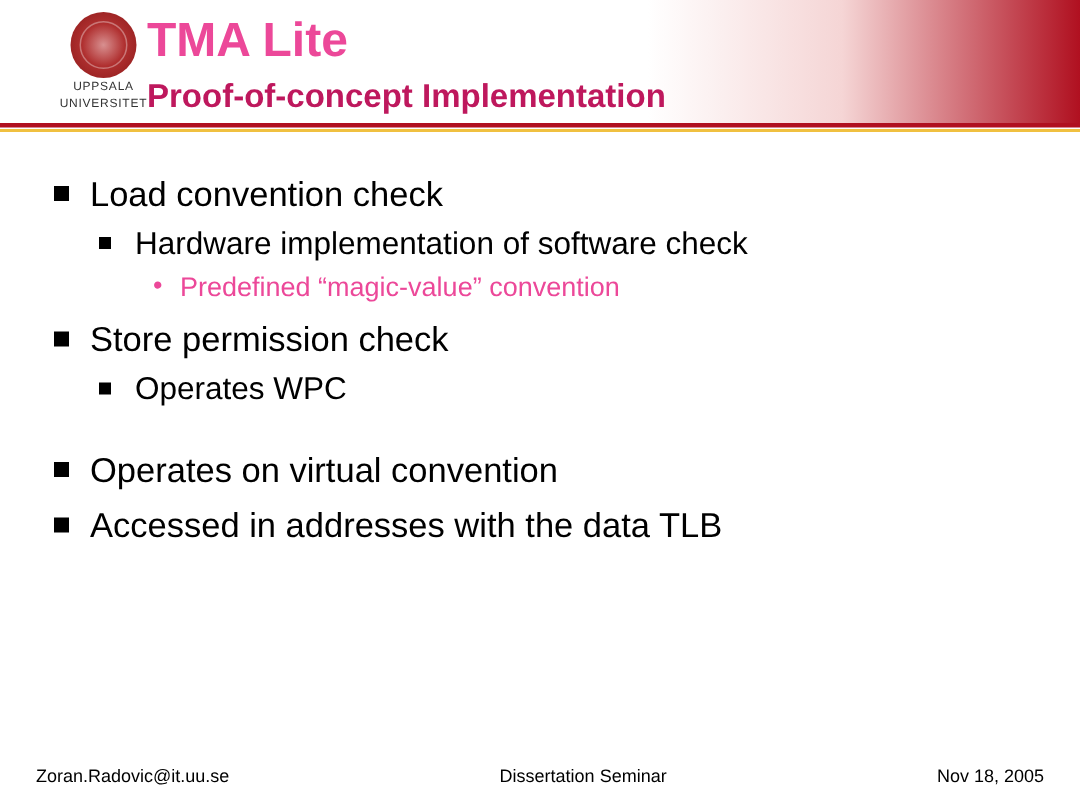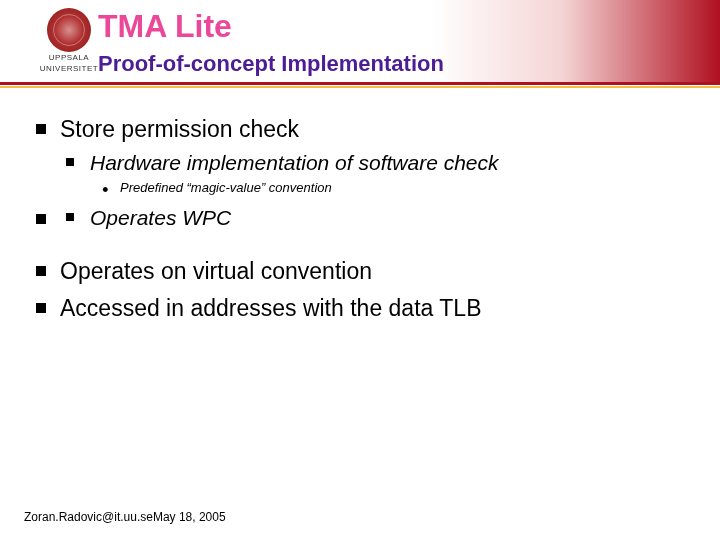--- a/index.html
+++ b/index.html
@@ -55,21 +55,21 @@
   top: 8px;
 }
 .title {
   font-size: 32px;
   font-weight: bold;
   color: #ec4899;
 }
 .subtitle {
   font-size: 22px;
   font-weight: bold;
-  color: #4c1d95;
+  color: #be185d;
   margin-top: 6px;
 }
 .bars {
   position: absolute;
   left: 0; right: 0;
   top: 82px;
 }
 .bar-red { height: 3px; background: #b01020; }
 .bar-yellow { height: 2px; background: #f0c040; margin-top: 1px; }
 
@@ -87,21 +87,20 @@
 }
 .lvl1 > li::before {
   content: "";
   position: absolute;
   left: 0; top: 10px;
   width: 10px; height: 10px;
   background: #000;
 }
 .lvl2 {
   margin-top: 4px;
-  font-style: italic;
 }
 .lvl2 > li {
   font-size: 21px;
   color: #000;
   padding-left: 24px;
   margin-left: 6px;
   position: relative;
   margin-bottom: 4px;
   line-height: 1.35;
 }
@@ -109,41 +108,41 @@
   content: "";
   position: absolute;
   left: 0; top: 9px;
   width: 8px; height: 8px;
   background: #000;
 }
 .lvl3 {
   margin-top: 2px;
 }
 .lvl3 > li {
-  font-size: 13px;
-  color: #000000;
+  font-size: 18px;
+  color: #ec4899;
   padding-left: 20px;
   margin-left: 10px;
   position: relative;
   line-height: 1.4;
 }
 .lvl3 > li::before {
   content: "•";
   position: absolute;
   left: 2px; top: -1px;
   font-size: 18px;
 }
 .gap { height: 18px; }
 
 .footer {
   position: absolute;
   bottom: 16px;
   left: 24px; right: 24px;
   display: flex;
-  justify-content: flex-start;
+  justify-content: flex-end;
   font-size: 12px;
   color: #000;
 }
 .footer .center { text-align: center; flex: 1; }
 </style>
 </head>
 <body>
 
 <div class="header">
   <div class="header-bg"></div>
@@ -158,47 +157,49 @@
   </div>
   <div class="bars">
     <div class="bar-red"></div>
     <div class="bar-yellow"></div>
   </div>
 </div>
 
 <div class="content">
   <ul class="lvl1">
     <li>
-      <span>Store permission check</span>
+      <span>Load convention check</span>
       <ul class="lvl2">
         <li>
           <span>Hardware implementation of software check</span>
           <ul class="lvl3">
             <li>
               <span>Predefined “magic-value” convention</span>
             </li>
           </ul>
         </li>
       </ul>
     </li>
     <li>
+      <span>Store permission check</span>
       <ul class="lvl2">
         <li>
           <span>Operates WPC</span>
         </li>
       </ul>
     </li>
   </ul>
   <div class="gap"></div>
   <ul class="lvl1">
     <li>
       <span>Operates on virtual convention</span>
     </li>
     <li>
       <span>Accessed in addresses with the data TLB</span>
     </li>
   </ul>
 </div>
 
 <div class="footer">
   <div>Zoran.Radovic@it.uu.se</div>
-  <div>May 18, 2005</div>
+  <div class="center">Dissertation Seminar</div>
+  <div>Nov 18, 2005</div>
 </div>
 
 </body></html>

